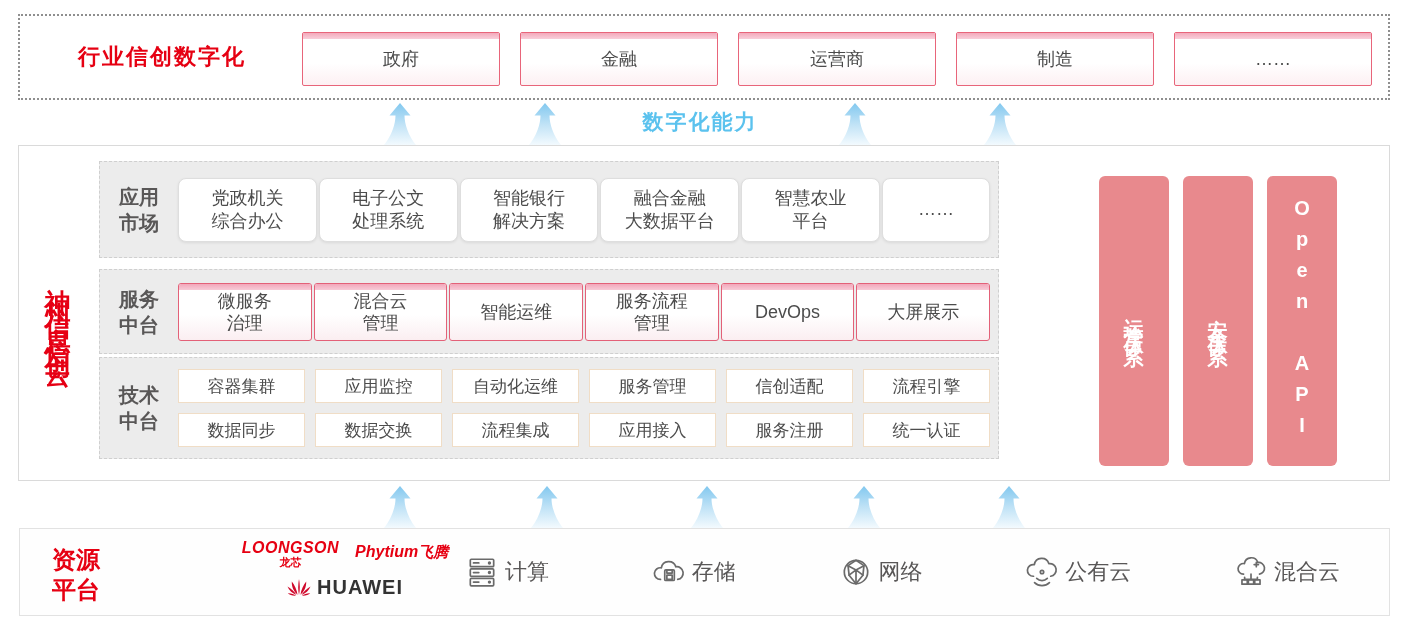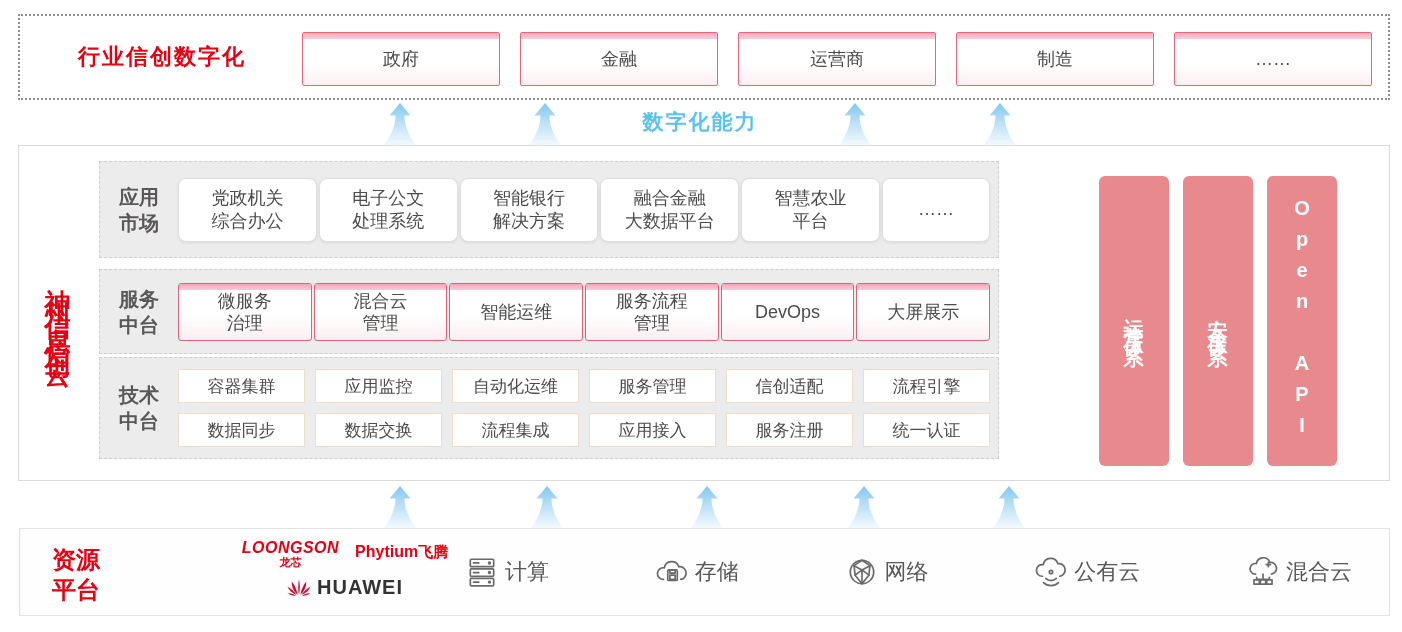--- a/index.html
+++ b/index.html
@@ -65,25 +65,25 @@
   
   .res-box { position:absolute; left:19px; top:528px; width:1371px; height:88px;
     background:#fefefe; border:1px solid #e2e2e2; }
   .res-label { position:absolute; left:32px; top:16px; font-size:24px; font-weight:bold; color:#e60012;
     line-height:30px; white-space:pre-line; }
   .vendors { position:absolute; left:200px; top:10px; width:250px; display:flex; flex-direction:column; align-items:center; }
   .vendor-row1 { display:flex; align-items:flex-start; gap:16px; }
   .loongson { text-align:center; color:#e60012; }
   .loongson .en { font-size:16px; font-weight:bold; font-style:italic; letter-spacing:0.5px; }
   .loongson .cn { font-size:11px; font-weight:bold; margin-top:-2px; }
-  .phytium { color:#e60012; font-size:16px; font-weight:bold; margin-top:4px; }
+  .phytium { color:#e60012; font-size:16px; font-weight:bold; margin-top:4px;font-style:italic; }
   .phytium .cn { font-size:15px; }
   .huawei { display:flex; align-items:center; gap:6px; margin-top:6px; }
   .huawei .name { font-size:20px; font-weight:bold; color:#333333; letter-spacing:1px; }
-  .res-items { position:absolute; left:445px; right:37px; top:0; height:100%;
+  .res-items { position:absolute; left:445px; right:49px; top:0; height:100%;
     display:flex; align-items:center; justify-content:space-between;gap:48px; }
   .res-item { display:flex; align-items:center; gap:6px; }
   .res-item .lbl { font-size:22px; color:#595757; }
   .icon-gray { stroke:#6a6a6a; fill:none; stroke-width:1.6; stroke-linecap:round; stroke-linejoin:round; }
 </style>
 </head>
 <body>
 
 <svg width="0" height="0" style="position:absolute">
   <defs>

